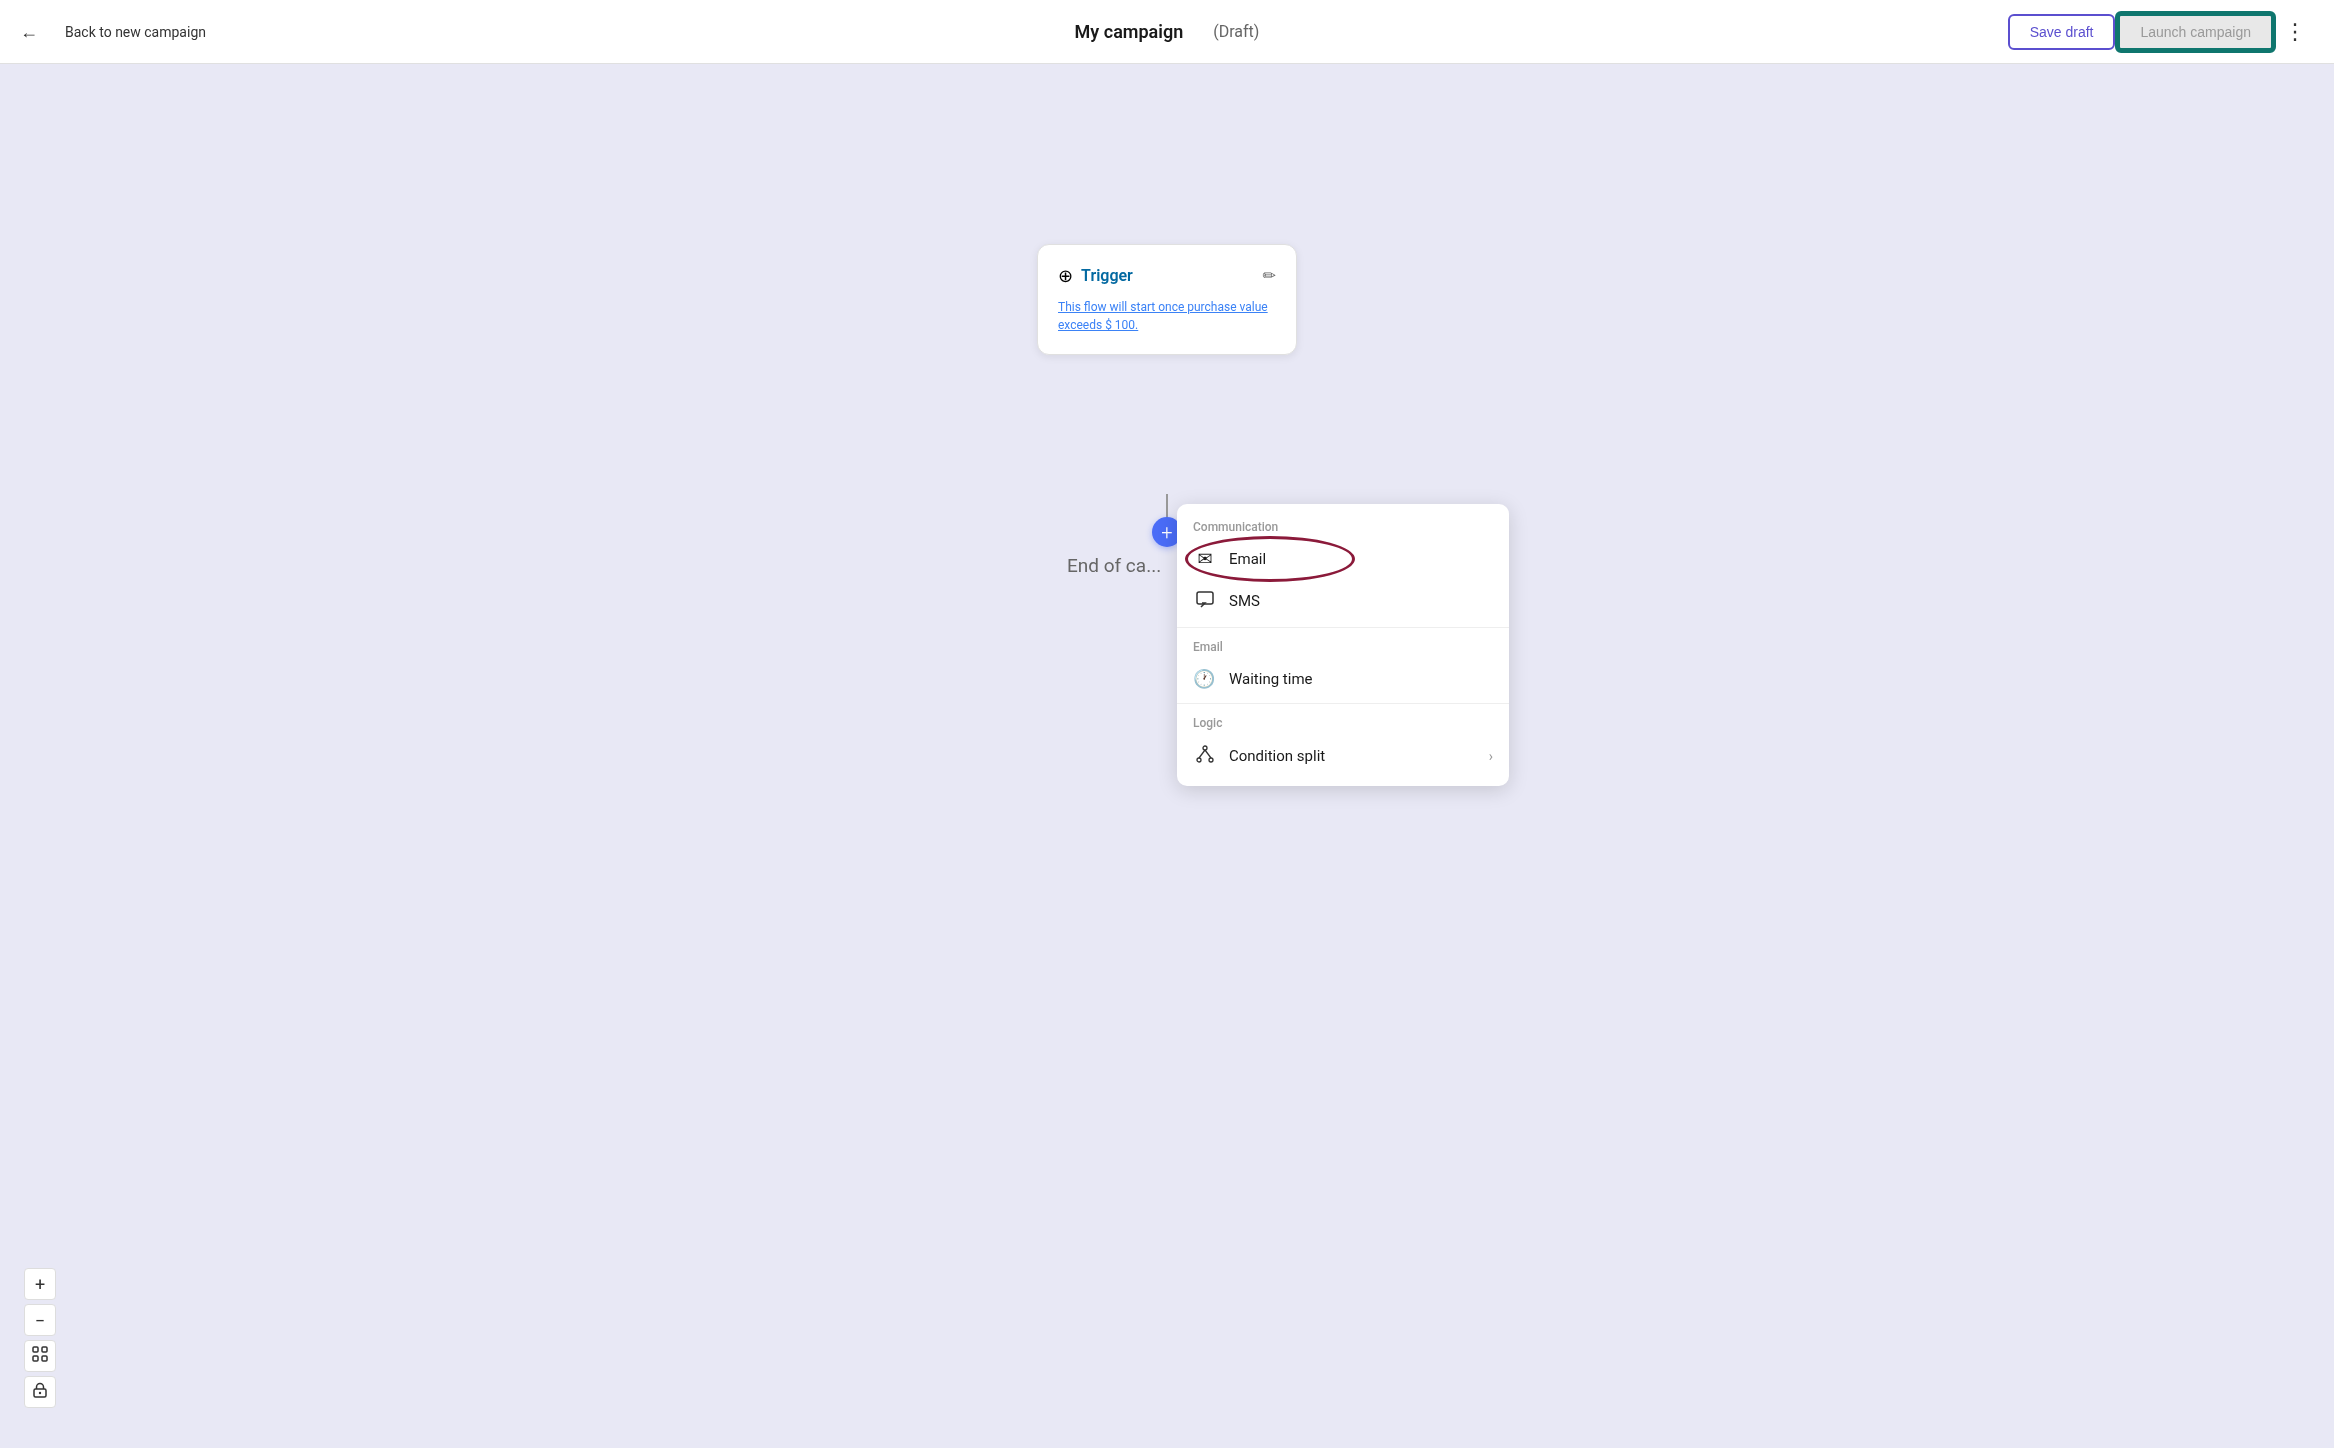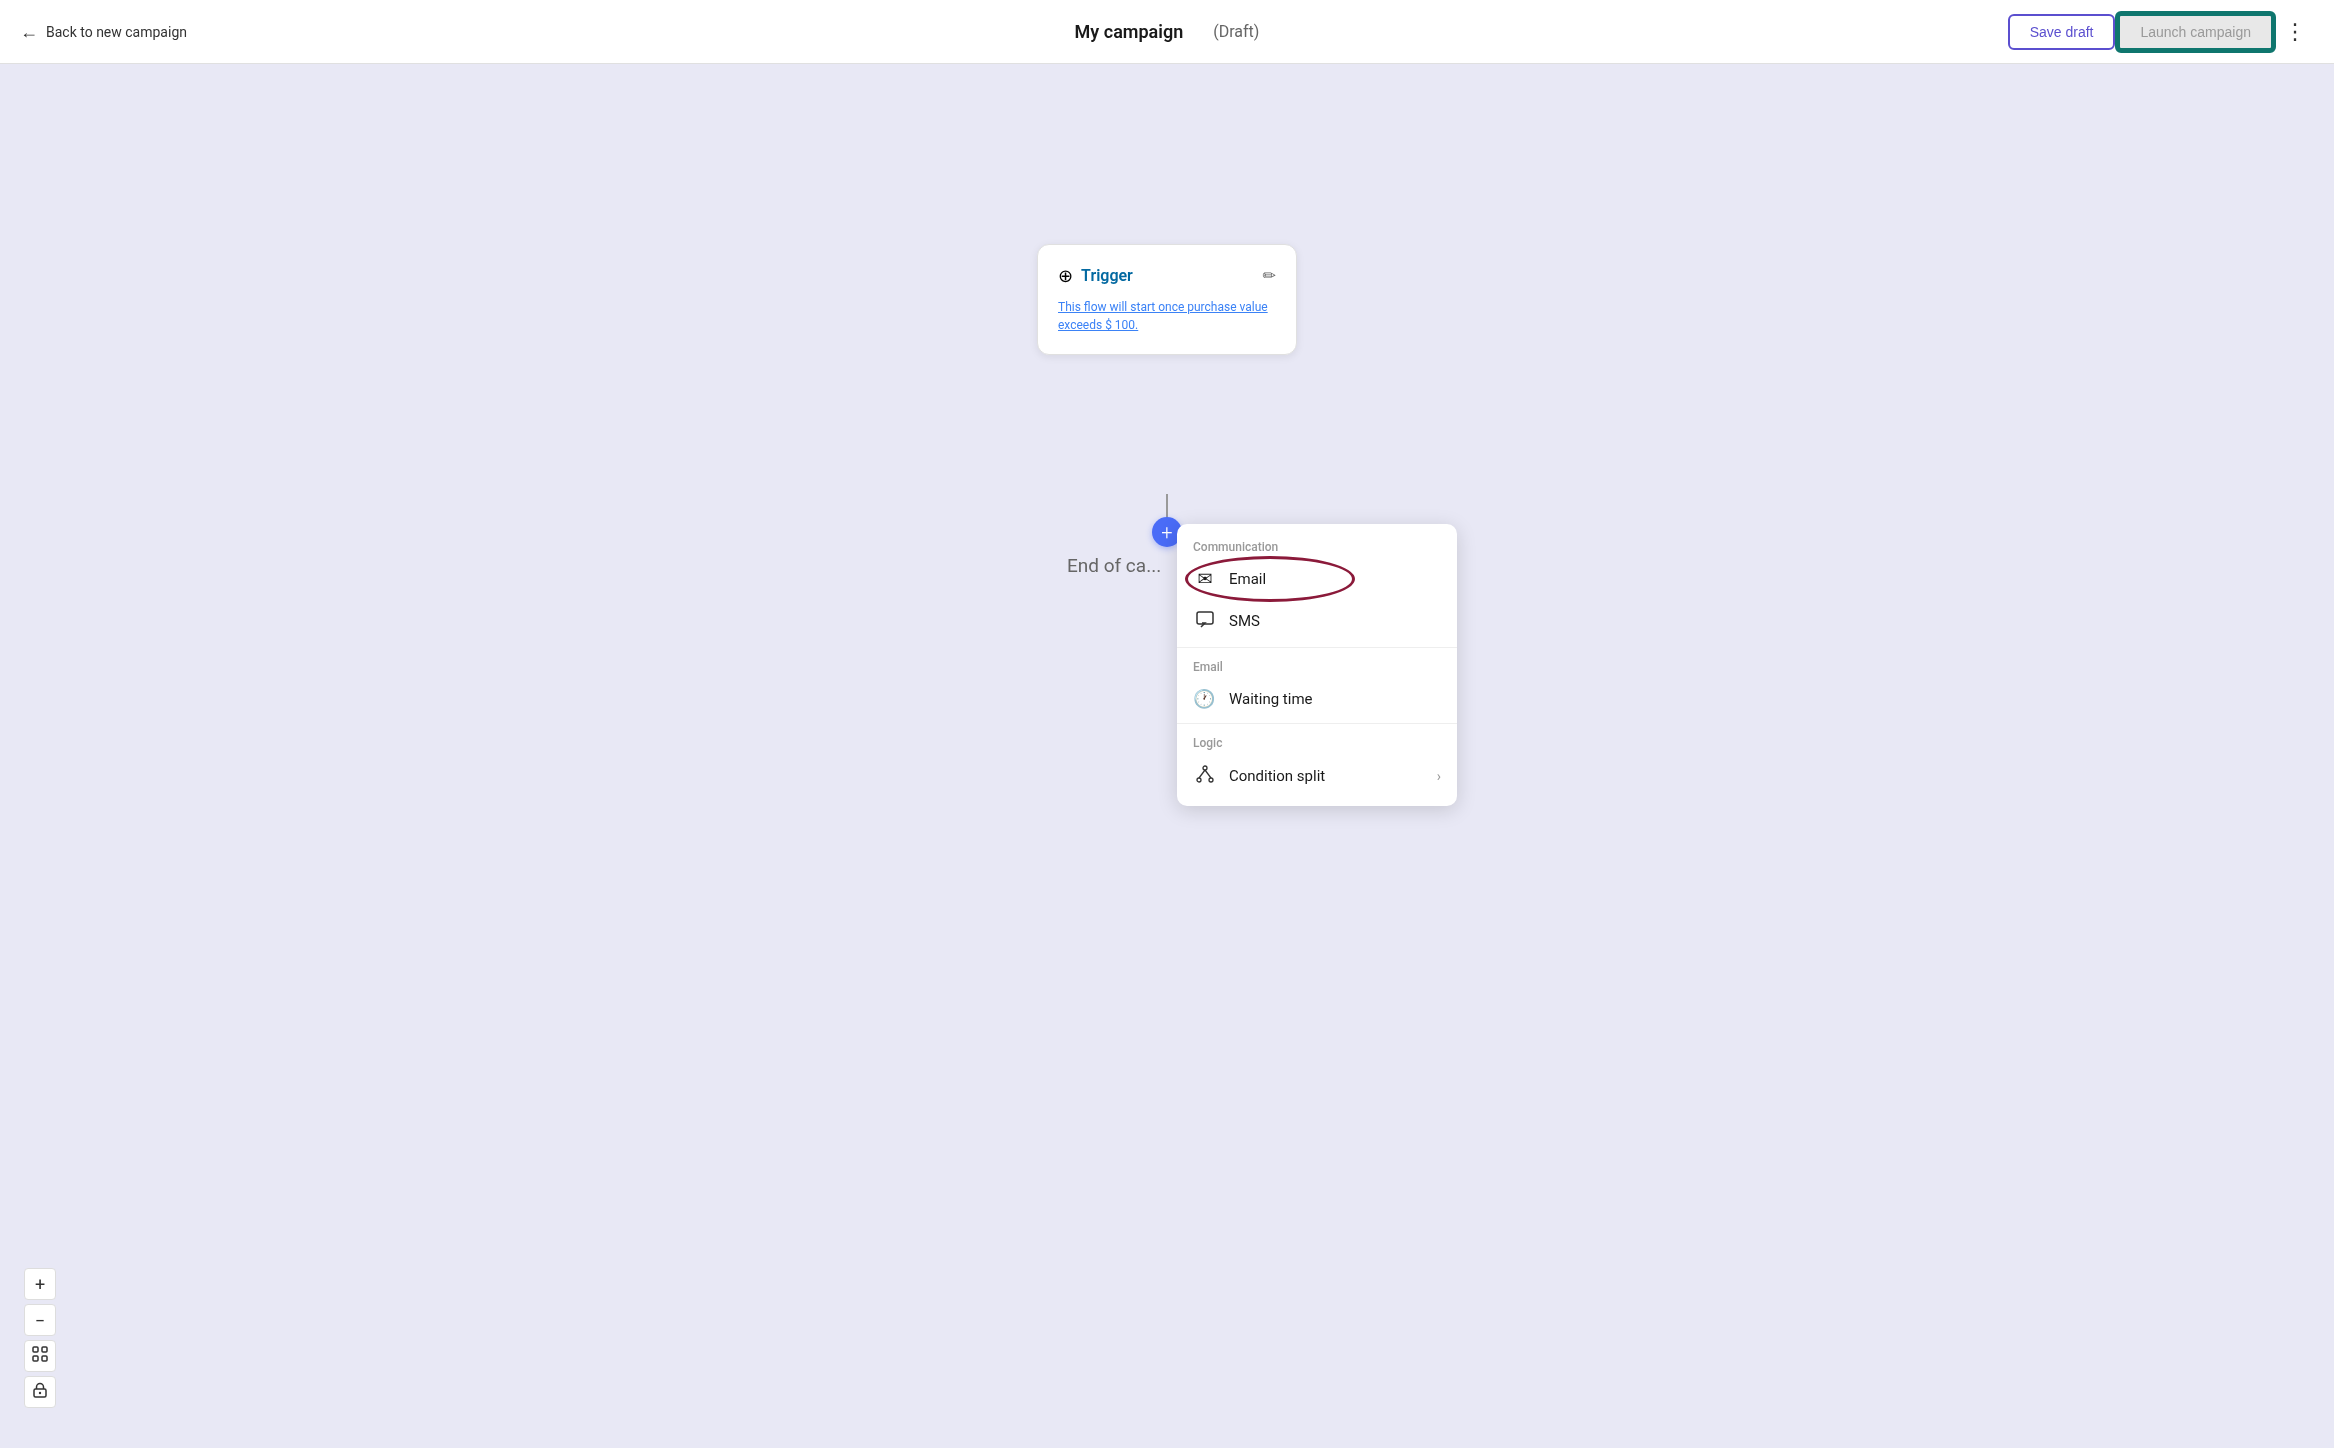--- a/index.html
+++ b/index.html
@@ -72,20 +72,21 @@
       color: #333;
       padding: 4px 8px;
     }
     .back-arrow {
       font-size: 18px;
       color: #333;
     }
     .back-text {
       font-size: 14px;
       color: #333;
+      margin-left: 19px;
     }
 
     
     .canvas {
       background: #e8e8f5;
       width: 100%;
       height: calc(100vh - 64px);
       position: relative;
       overflow: hidden;
     }
@@ -173,27 +174,26 @@
       top: 490px;
       font-size: 19px;
       color: #666;
     }
 
     
     .dropdown-menu {
       position: absolute;
       left: calc(50% + 10px);
       top: 440px;
-      width: 280px;
+      width: 332px;
       background: #fff;
       border-radius: 10px;
       box-shadow: 0 4px 20px rgba(0,0,0,0.15);
       padding: 8px 0;
       z-index: 50;
-      margin-top: 20px;
     }
     .menu-section-label {
       font-size: 12px;
       color: #999;
       padding: 8px 16px 4px;
       font-weight: 500;
     }
     .menu-item {
       display: flex;
       align-items: center;

